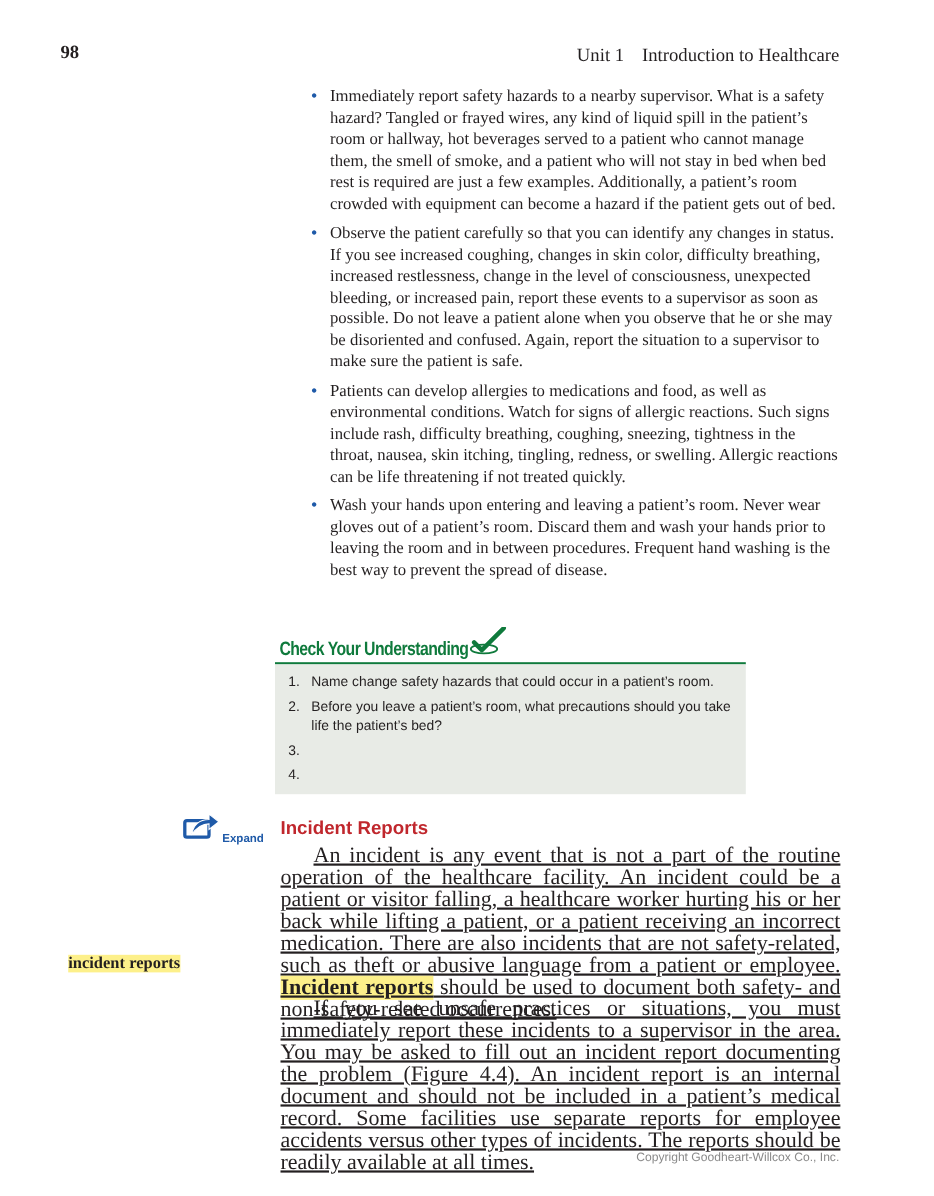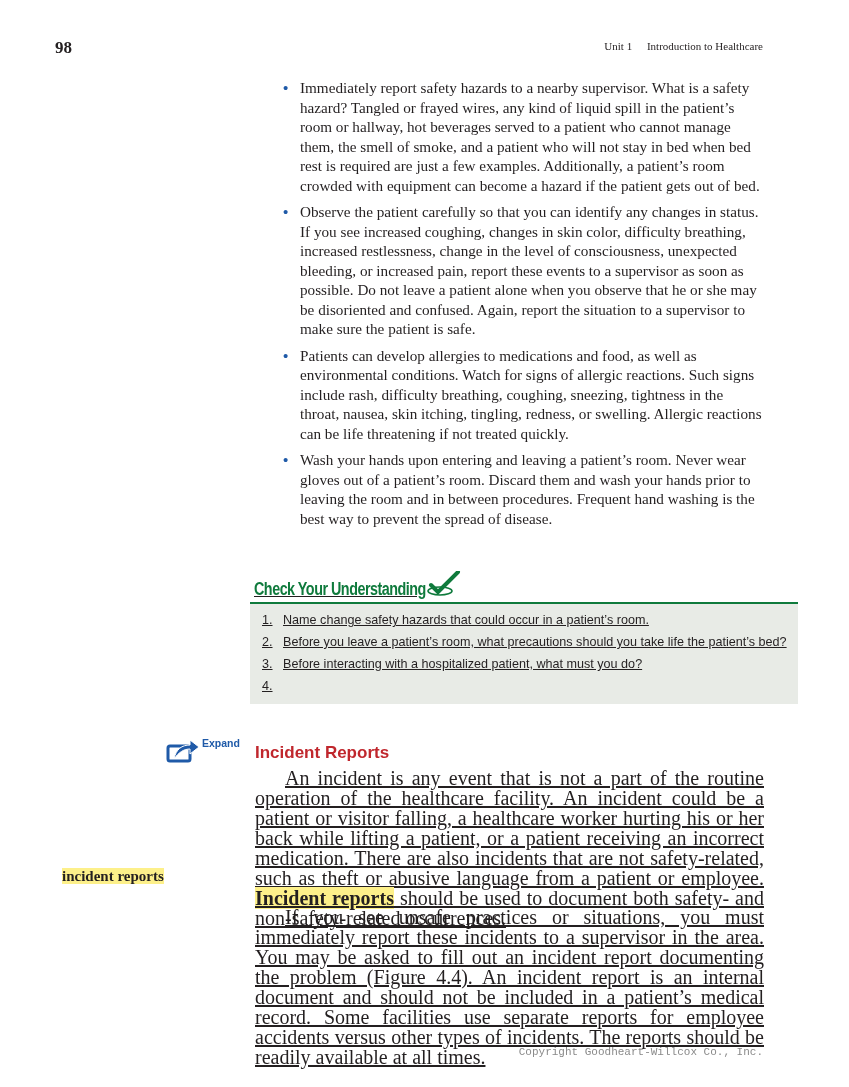--- a/index.html
+++ b/index.html
@@ -1,40 +1,40 @@
 <!DOCTYPE html>
 <html><head>
 <meta charset="utf-8">
 <style>
   html, body { margin: 0; padding: 0; background: #ffffff; }
   body { width: 849px; height: 1087px; position: relative; overflow: hidden; font-family: "Liberation Serif", "DejaVu Serif", serif; color: #231f20; }
   .page-number { position: absolute; left: 55px; top: 38px; font-size: 17px; font-weight: bold; }
-  .running-head { position: absolute; right: 86px; top: 40px; font-size: 11px; }
+  .running-head { position: absolute; right: 86px; top: 40px; font-size: 17px; }
   .running-head .unit { margin-right: 12px; }
   .bullets { position: absolute; left: 283px; top: 78px; width: 480px; margin: 0; padding: 0; list-style: none; }
   .bullets li { position: relative; padding-left: 17px; font-size: 15.2px; line-height: 19.5px; margin-bottom: 7px; }
   .bullets li .dot { position: absolute; left: 0; top: 0; color: #1f5aa8; font-family: "Liberation Sans", sans-serif; font-size: 15px; }
-  .cyu { position: absolute; left: 250px; top: 575px; width: 548px; text-decoration: underline; }
+  .cyu { position: absolute; left: 250px; top: 575px; width: 428px; }
   .cyu-title { height: 27px; display: flex; align-items: flex-end; border-bottom: 2px solid #0f7a3c; padding-left: 4px; }
   .cyu-title span.t { font-family: "Liberation Sans", sans-serif; font-weight: bold; font-size: 17.5px; color: #0f7a3c; letter-spacing: -0.6px; transform: scaleX(0.82); transform-origin: left; display: inline-block; margin-bottom: 2px; }
   .cyu-title .check { margin-left: -38px; margin-bottom: 1px; }
   .cyu-box { background: #e8ebe6; padding: 5px 10px 5px 12px; }
   .cyu-box ol { margin: 0; padding: 0; list-style: none; font-family: "Liberation Sans", sans-serif; font-size: 12.6px; line-height: 18px; }
   .cyu-box li { display: flex; margin: 2px 0 4px 0; }
   .cyu-box li .n { width: 21px; flex: none; }
   .expand { position: absolute; left: 166px; top: 737px; display: flex; align-items: flex-end; }
-  .expand .lbl { font-family: "Liberation Sans", sans-serif; font-weight: bold; font-size: 10.5px; color: #1f5aa8; margin-left: 2px; margin-bottom: 18px; }
+  .expand .lbl { font-family: "Liberation Sans", sans-serif; font-weight: bold; font-size: 10.5px; color: #1f5aa8; margin-left: 2px; margin-bottom: 0; }
   .sec-head { position: absolute; left: 255px; top: 743px; font-family: "Liberation Sans", sans-serif; font-weight: bold; font-size: 17px; color: #c0272d; }
   .body-text { position: absolute; left: 255px; width: 509px; font-size: 20px; line-height: 20px; text-align: justify; text-decoration: underline; }
   .body-text p { margin: 0; text-indent: 30px; }
   .hl { background: #fdf08a; font-weight: bold; }
   .gloss { position: absolute; left: 62px; top: 867px; width: 175px; font-size: 15px; line-height: 18.5px; }
   .gloss .term { font-weight: bold; background: #fdf08a; }
   .gloss .def { font-style: italic; display: block; }
-  .copyright { position: absolute; right: 86px; top: 1046px; font-family: Liberation Mono, monospace; font-size: 11px; color: #8a8a8a; }
+  .copyright { position: absolute; right: 86px; top: 1046px; font-family: Liberation Sans, sans-serif; font-size: 11px; color: #8a8a8a; }
 </style>
 </head>
 <body>
 
 <div class="page-number">98</div>
 <div class="running-head">
   <span class="unit">Unit 1</span>
   <span>Introduction to Healthcare</span>
 </div>
 
@@ -60,21 +60,20 @@
       <li>
           <span class="n">1.</span>
           <span>Name change safety hazards that could occur in a patient’s room.</span>
         </li>
       <li>
           <span class="n">2.</span>
           <span>Before you leave a patient’s room, what precautions should you take life the patient’s bed?</span>
         </li>
       <li>
           <span class="n">3.</span>
-          <span>Before interacting with a hospitalized patient, what must you do?</span>
         </li>
       <li>
           <span class="n">4.</span>
         </li>
     </ol>
   </div>
 </div>
 
 <div class="expand">
   <span>

